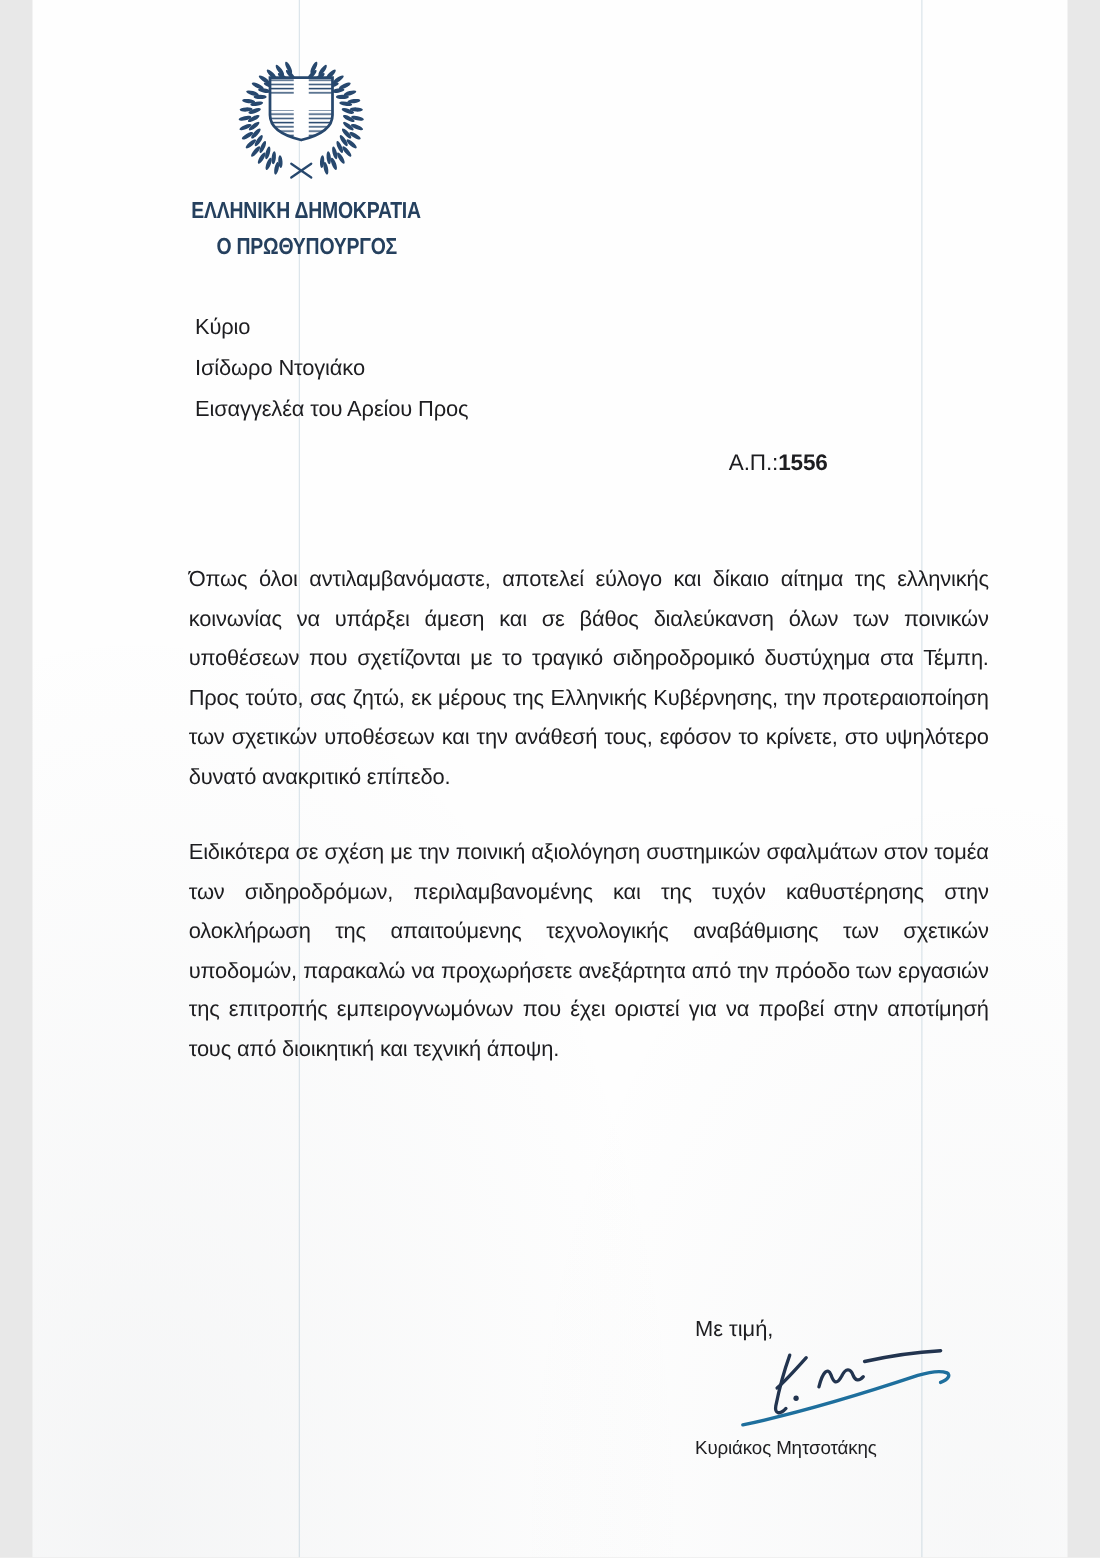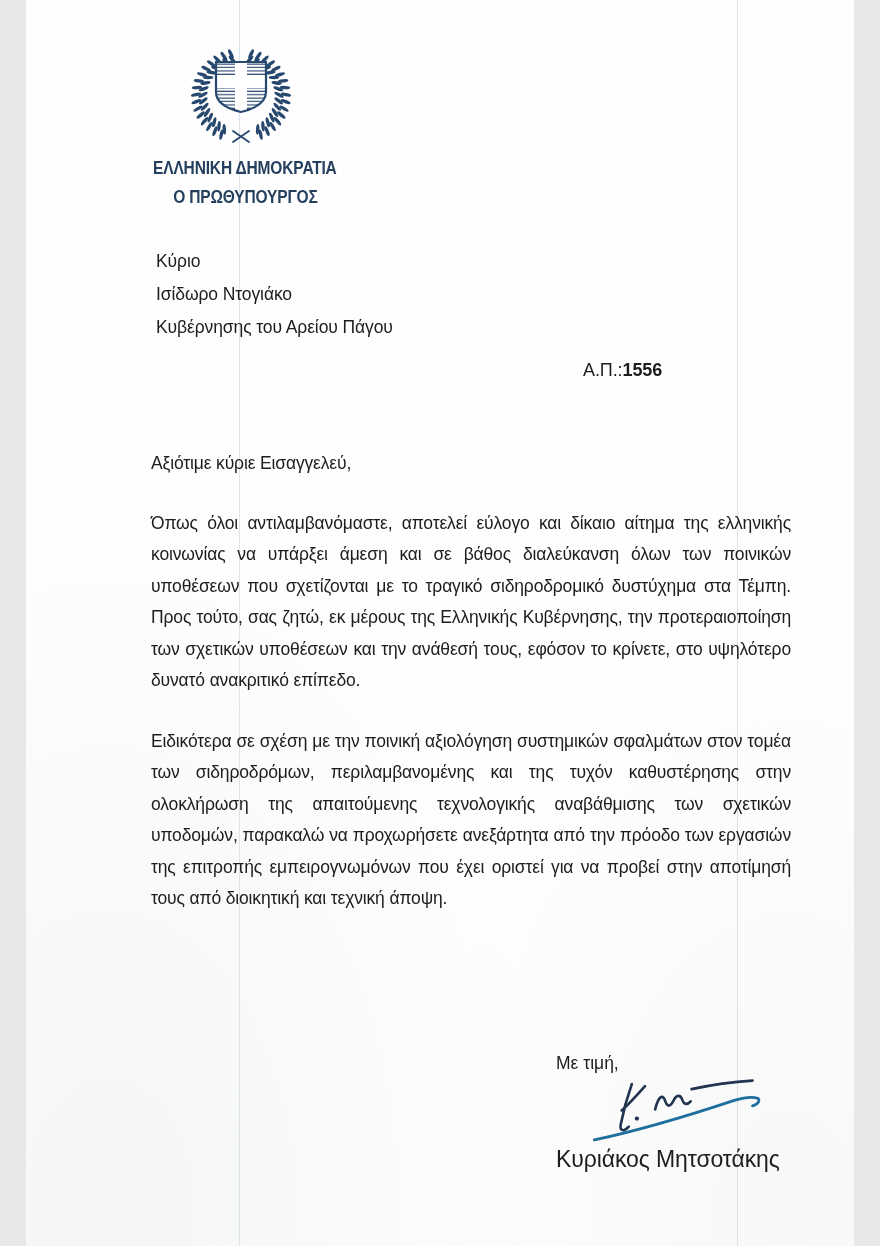--- a/index.html
+++ b/index.html
@@ -50,21 +50,21 @@
   .letter-body .salutation { margin-bottom:28px; }
   .letter-body p.para { text-align:justify; }
   .letter-body p.p2 { margin-top:29px; }
   .letter-body p.p3 { margin-top:24px; }
 
   .closing {
     position:absolute; left:530px; top:1052px; width:250px;
     text-align:left; font-size:17.5px; line-height:22px;
   }
   .closing .sig { display:block; margin:2px auto 0 auto; }
-  .closing .signer { font-size:23px; margin-top:1px; letter-spacing:-0.1px; }
+  .closing .signer { font-size:15px; margin-top:1px; letter-spacing:-0.1px; }
 </style>
 </head>
 <body>
 
 <div class="page">
 
   <div class="fold-line fold-a"></div>
   <div class="fold-line fold-b"></div>
 
   <svg class="emblem" viewBox="0 0 106 100" width="106" height="100" aria-hidden="true">
@@ -155,31 +155,30 @@
   </svg>
 
   <div class="header-text">
     <div>ΕΛΛΗΝΙΚΗ ΔΗΜΟΚΡΑΤΙΑ</div>
     <div class="office">Ο ΠΡΩΘΥΠΟΥΡΓΟΣ</div>
   </div>
 
   <div class="recipient">
     <div>Κύριο</div>
     <div>Ισίδωρο Ντογιάκο</div>
-    <div>Κυβέρνησης του Αρείου Πάγου</div>
+    <div>Εισαγγελέα του Αρείου Προς</div>
   </div>
 
   <div class="dateline">
     <div>
       <span>Α.Π.:</span><b>1556</b>
     </div>
   </div>
 
   <div class="letter-body">
-    <p class="salutation">Αξιότιμε κύριε Εισαγγελεύ,</p>
     <p class="para p1">Όπως όλοι αντιλαμβανόμαστε, αποτελεί εύλογο και δίκαιο αίτημα της ελληνικής κοινωνίας να υπάρξει άμεση και σε βάθος διαλεύκανση όλων των ποινικών υποθέσεων που σχετίζονται με το τραγικό σιδηροδρομικό δυστύχημα στα Τέμπη. Προς τούτο, σας ζητώ, εκ μέρους της Ελληνικής Κυβέρνησης, την προτεραιοποίηση των σχετικών υποθέσεων και την ανάθεσή τους, εφόσον το κρίνετε, στο υψηλότερο δυνατό ανακριτικό επίπεδο.</p>
     <p class="para p2">Ειδικότερα σε σχέση με την ποινική αξιολόγηση συστημικών σφαλμάτων στον τομέα των σιδηροδρόμων, περιλαμβανομένης και της τυχόν καθυστέρησης στην ολοκλήρωση της απαιτούμενης τεχνολογικής αναβάθμισης των σχετικών υποδομών, παρακαλώ να προχωρήσετε ανεξάρτητα από την πρόοδο των εργασιών της επιτροπής εμπειρογνωμόνων που έχει οριστεί για να προβεί στην αποτίμησή τους από διοικητική  και τεχνική άποψη.</p>
   </div>
 
   <div class="closing">
     <div>Με τιμή,</div>
     <svg class="sig" viewBox="0 0 175 70" width="178" height="71" aria-hidden="true">
       <g fill="none" stroke-linecap="round" stroke-linejoin="round">
 
         <path d="M2,63 C40,55 95,39 140,24 C150,21 158,20 163,22 C166,23.5 164,27.5 158,29.5" stroke="#1e6f9d" stroke-width="2.7"></path>

